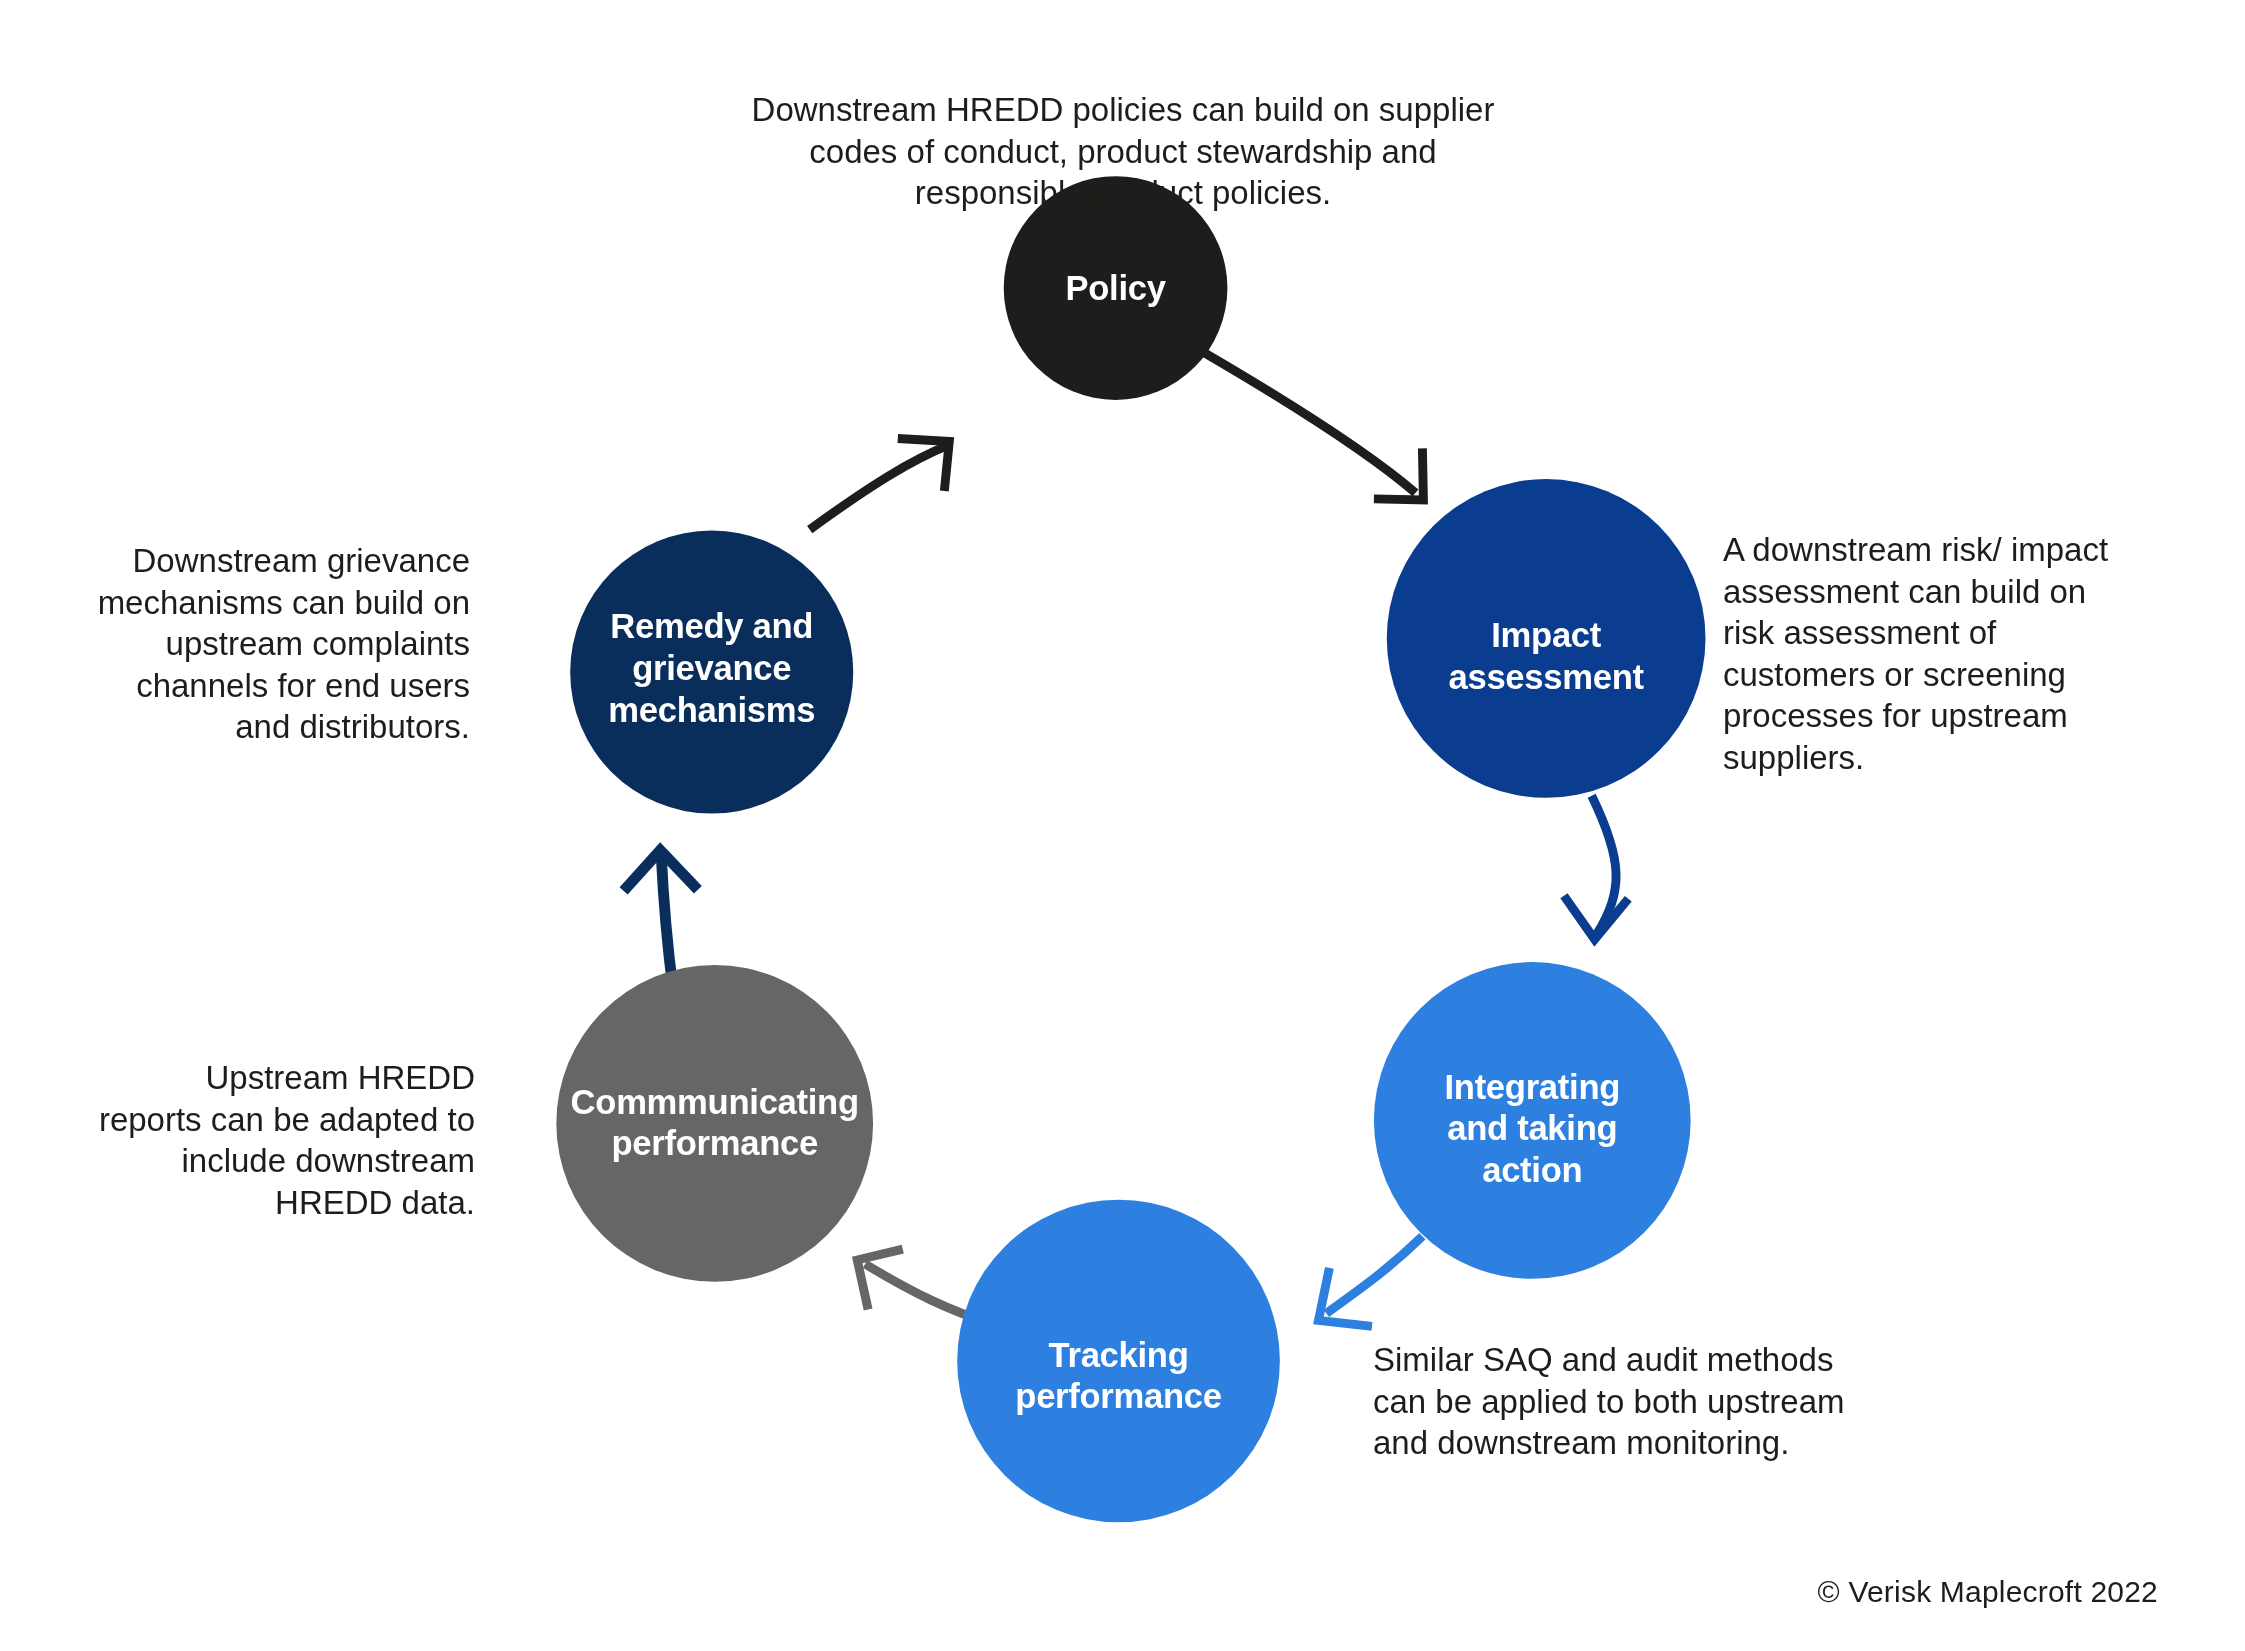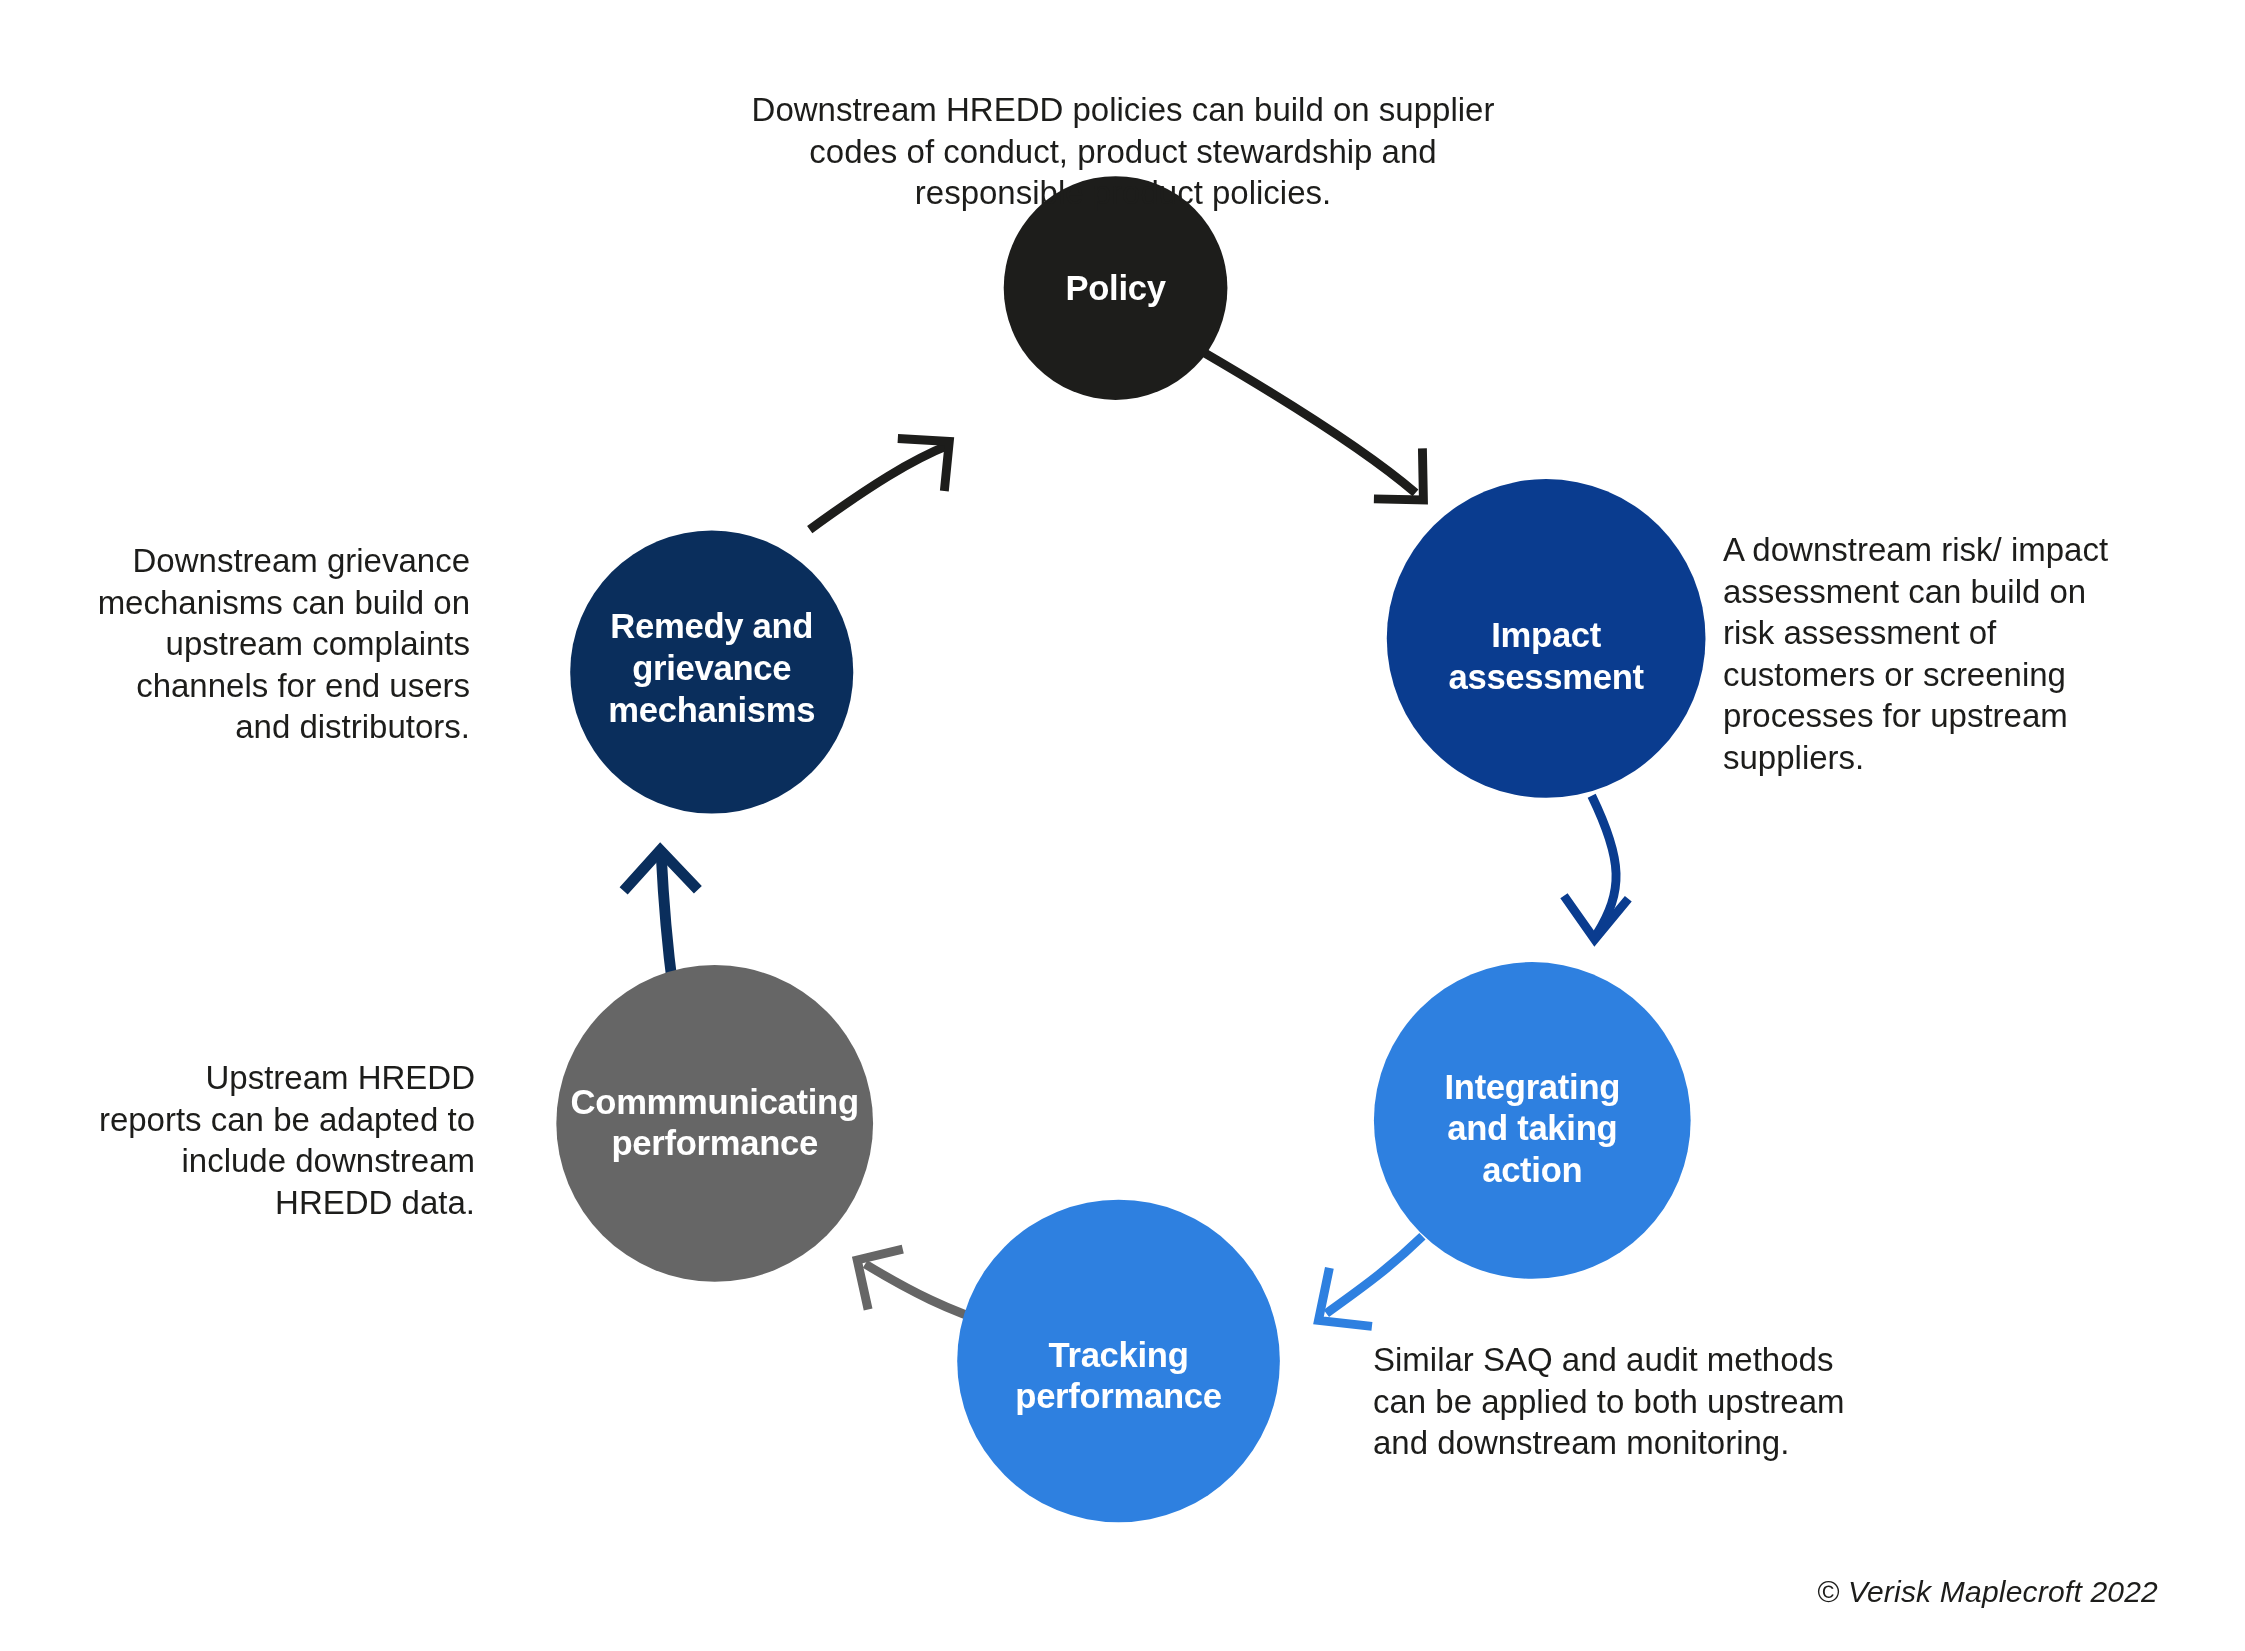--- a/index.html
+++ b/index.html
@@ -73,21 +73,20 @@
     left: 94px;
     top: 1057px;
     width: 381px;
     text-align: right;
   }
   .copyright {
     position: absolute;
     right: 87px;
     bottom: 42px;
     font-family: "Liberation Sans", sans-serif;
-    font-style: italic;
     font-size: 30px;
     color: #1d1d1b;
     letter-spacing: 0.2px;
     text-align: right;
   }
 </style>
 </head>
 <body>
 
 <div id="stage">

